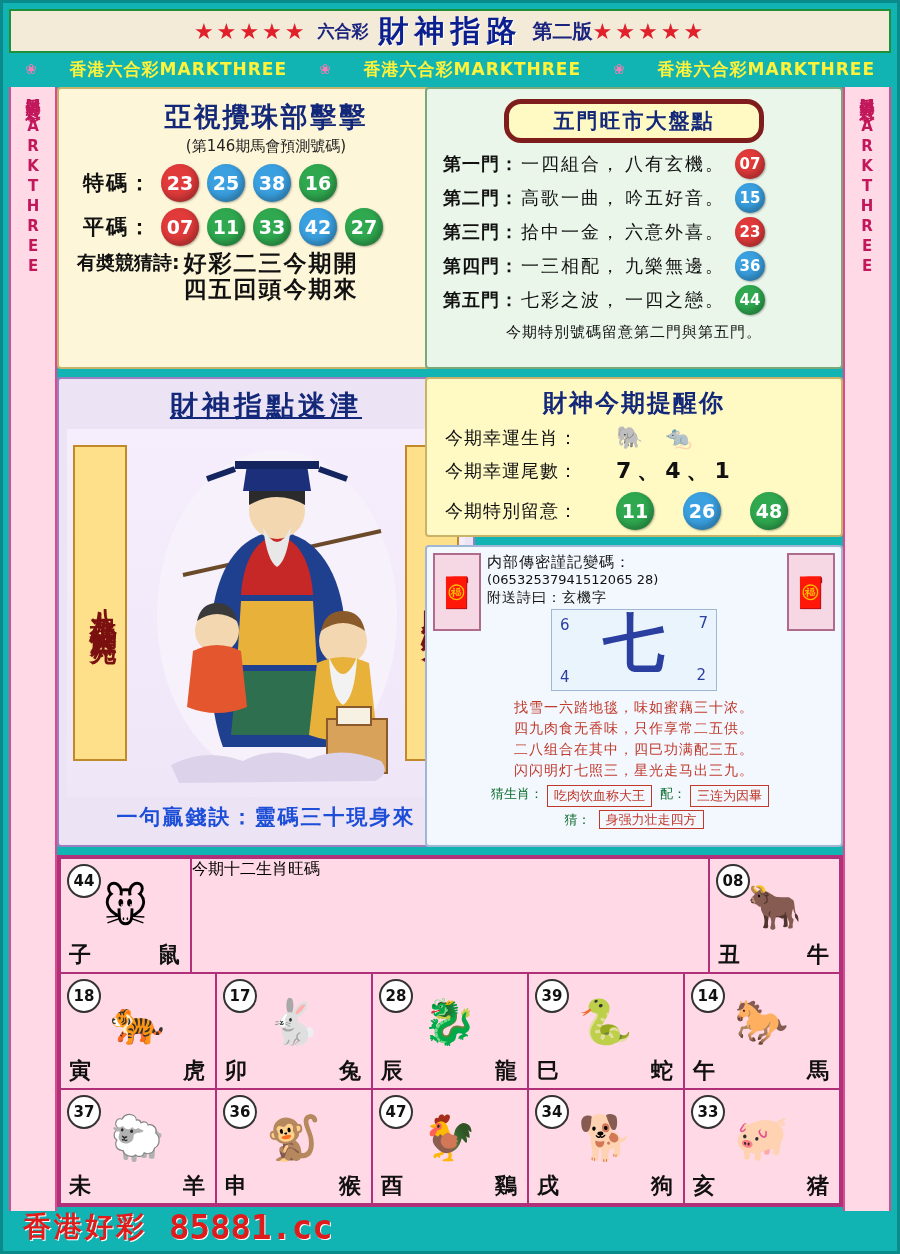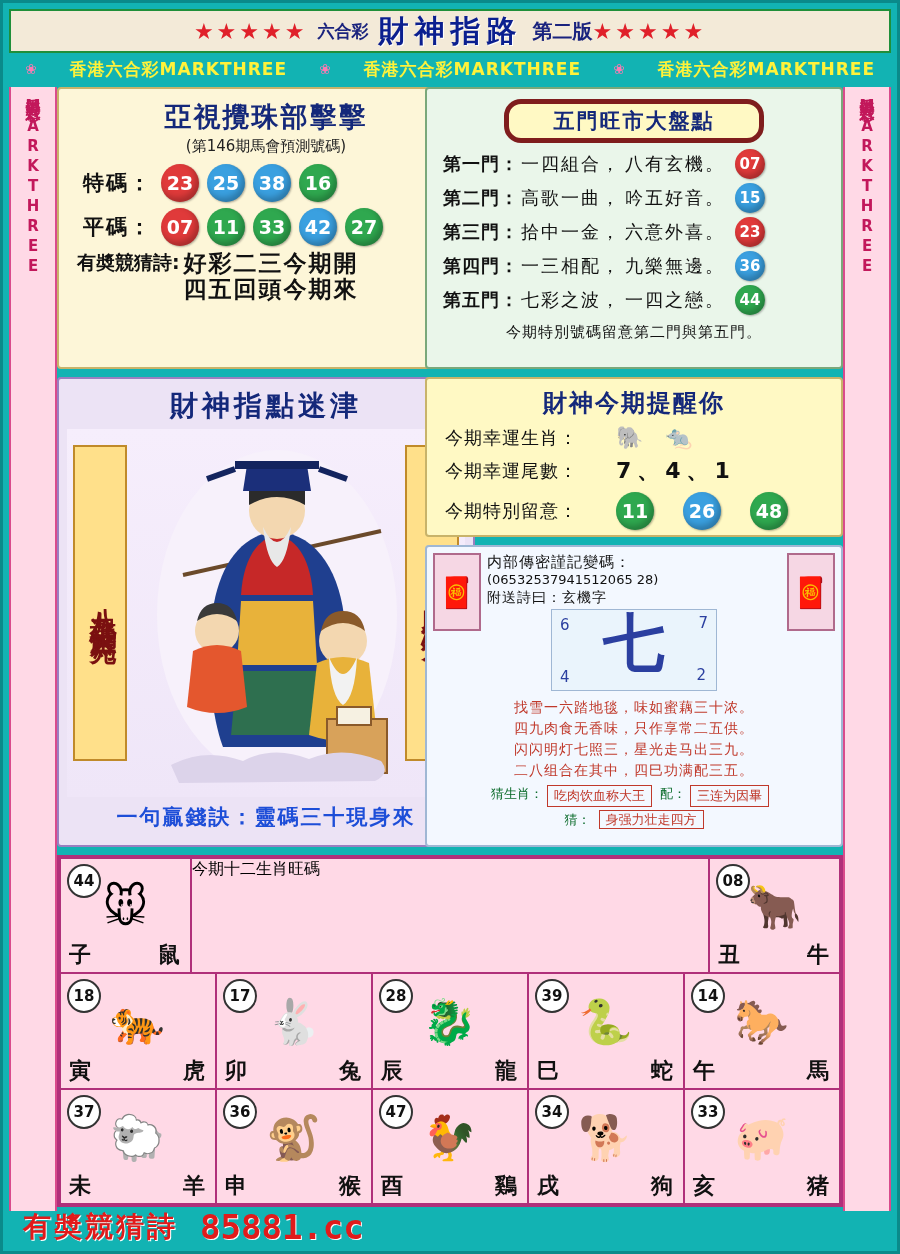--- a/index.html
+++ b/index.html
@@ -126,21 +126,21 @@
     margin-top:8px;text-align:center;font-size:15px;color:#111;letter-spacing:1px;
   }
 
   
   .pC{
     left:0;top:290px;width:418px;height:470px;
     background:#ece3f5;border:2px solid #9a7fc0;border-radius:4px;
   }
   .pC h2{
     margin:8px 0 4px;text-align:center;color:#14287a;
-    font-size:28px;font-weight:bold;letter-spacing:4px;
+    font-size:28px;font-weight:bold;letter-spacing:4px;text-decoration:underline;
   }
   .pC .art{
     position:relative;margin:2px 8px 0;height:368px;
     background:linear-gradient(#f6eefc,#efe6f8);
     overflow:hidden;
   }
   .vcouplet{
     position:absolute;top:16px;width:54px;
     background:#ffe08a;border:2px solid #c08a2a;
     writing-mode:vertical-rl;text-orientation:upright;
@@ -428,22 +428,22 @@
             <span class="c br">2</span>
             <span class="bc">七</span>
           </div>
         </div>
         <div class="guard">🧧</div>
       </div>
 
       <div class="poems">
         <div>找雪一六踏地毯，味如蜜藕三十浓。</div>
         <div>四九肉食无香味，只作享常二五供。</div>
+        <div>二八组合在其中，四巳功满配三五。</div>
         <div>闪闪明灯七照三，星光走马出三九。</div>
-        <div>二八组合在其中，四巳功满配三五。</div>
       </div>
 
       <div class="guessrow">
         <span class="k">猜生肖：</span>
         <span class="v">吃肉饮血称大王</span>
         <span class="k">配：</span>
         <span class="v">三连为因畢</span>
       </div>
       <div class="guess2">
         <span>猜：</span>
@@ -535,17 +535,17 @@
           <span class="emoji">🐖</span>
           <span class="branch">亥</span>
           <span class="animal">猪</span>
         </div>
       </div>
     </div>
 
   </div>
 
   <div class="footer">
-    <span class="fl">有奬競猜詩</span>
+    <span class="fl">香港好彩</span>
     <span class="fr">85881.cc</span>
   </div>
 
 </div>
 
 </body></html>

